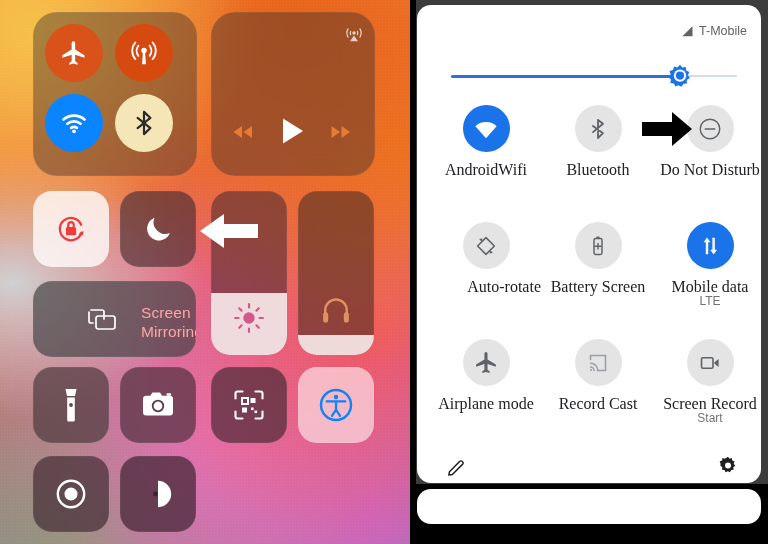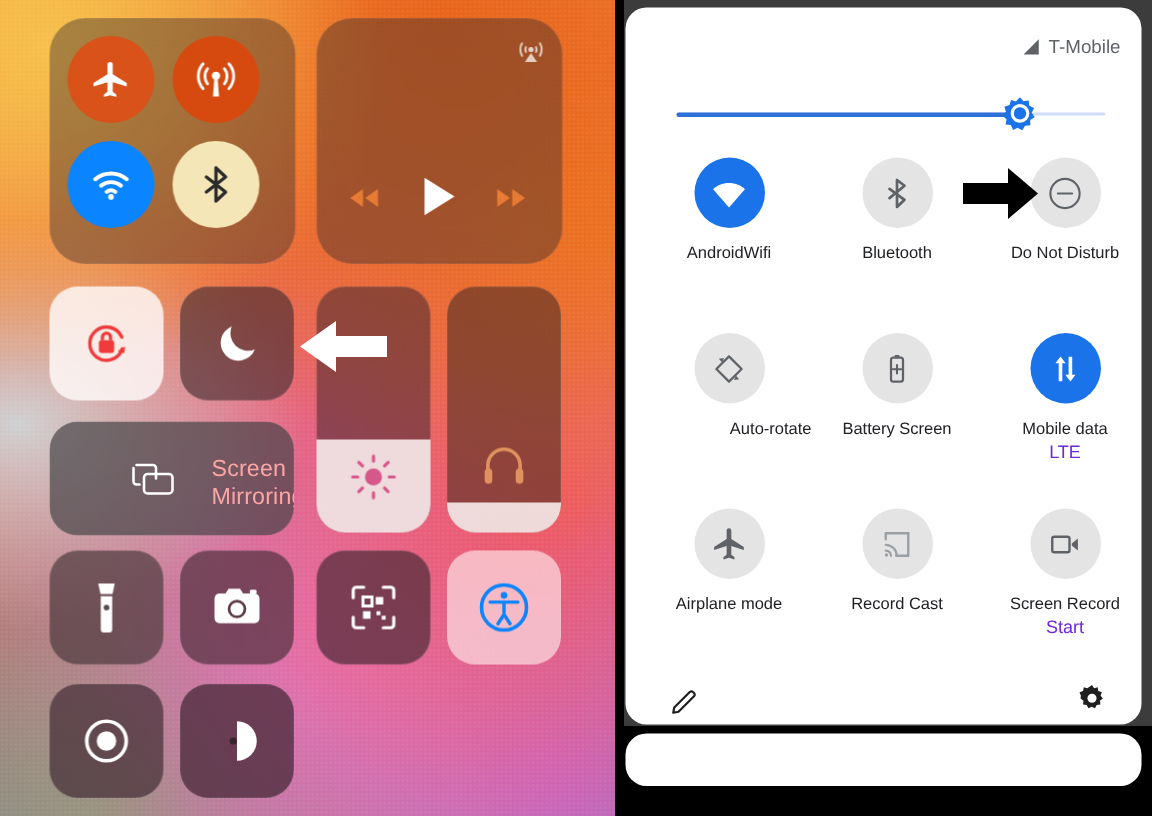--- a/index.html
+++ b/index.html
@@ -177,28 +177,28 @@
   .qs-circle {
     width: 47px; height: 47px;
     border-radius: 50%;
     background: #e4e4e4;
     margin: 0 auto;
     display: flex; align-items: center; justify-content: center;
   }
   .qs-circle.active { background: #1a73e8; }
   .qs-label {
     margin-top: 10px;
-    font-size: 11px;
+    font-size: 16px;
     color: #202124;
-    font-family: Liberation Sans, sans-serif;
+    font-family: Liberation Serif, serif;
     line-height: 15px;
   }
   .qs-sub {
     font-size: 12px;
-    color: #6d28d9;
+    color: #737373;
     line-height: 15px;
     font-family: "Liberation Sans", sans-serif;
   }
   #edit-icon {
     position: absolute; left: 28px; top: 452px;
   }
   #settings-icon {
     position: absolute; right: 22px; top: 450px;
   }
   

